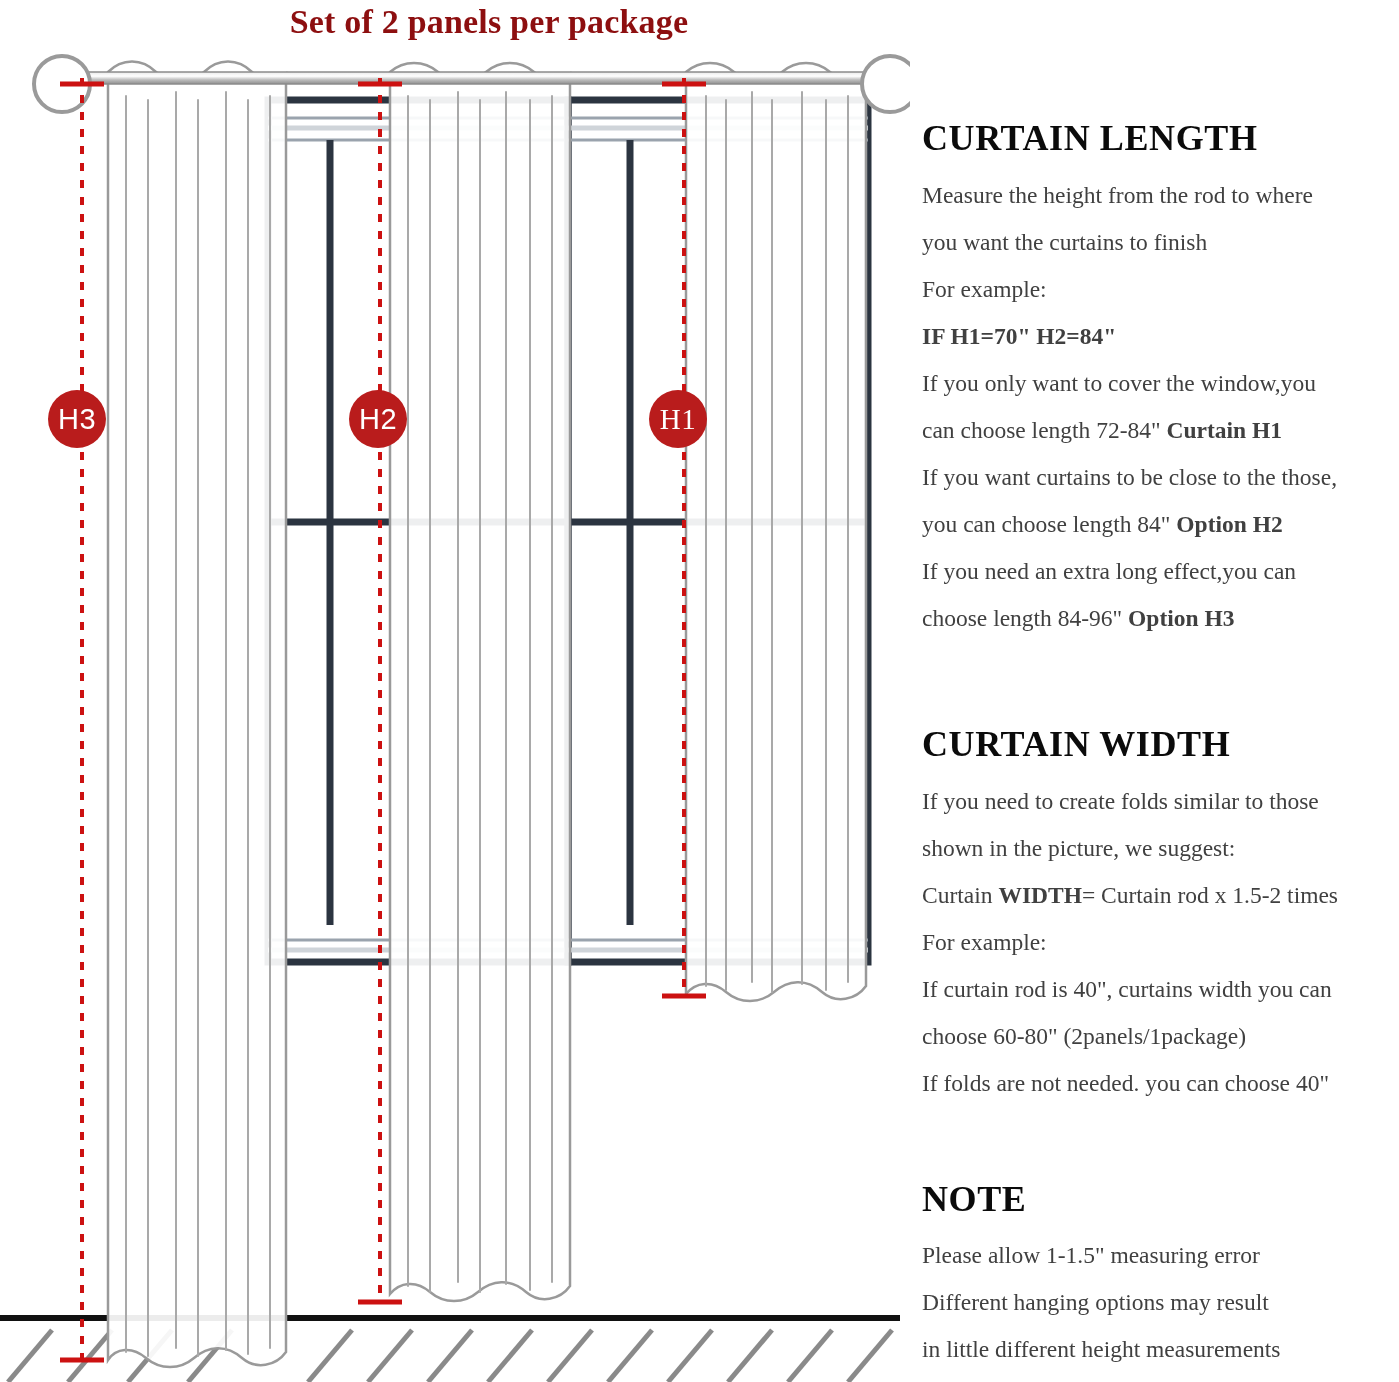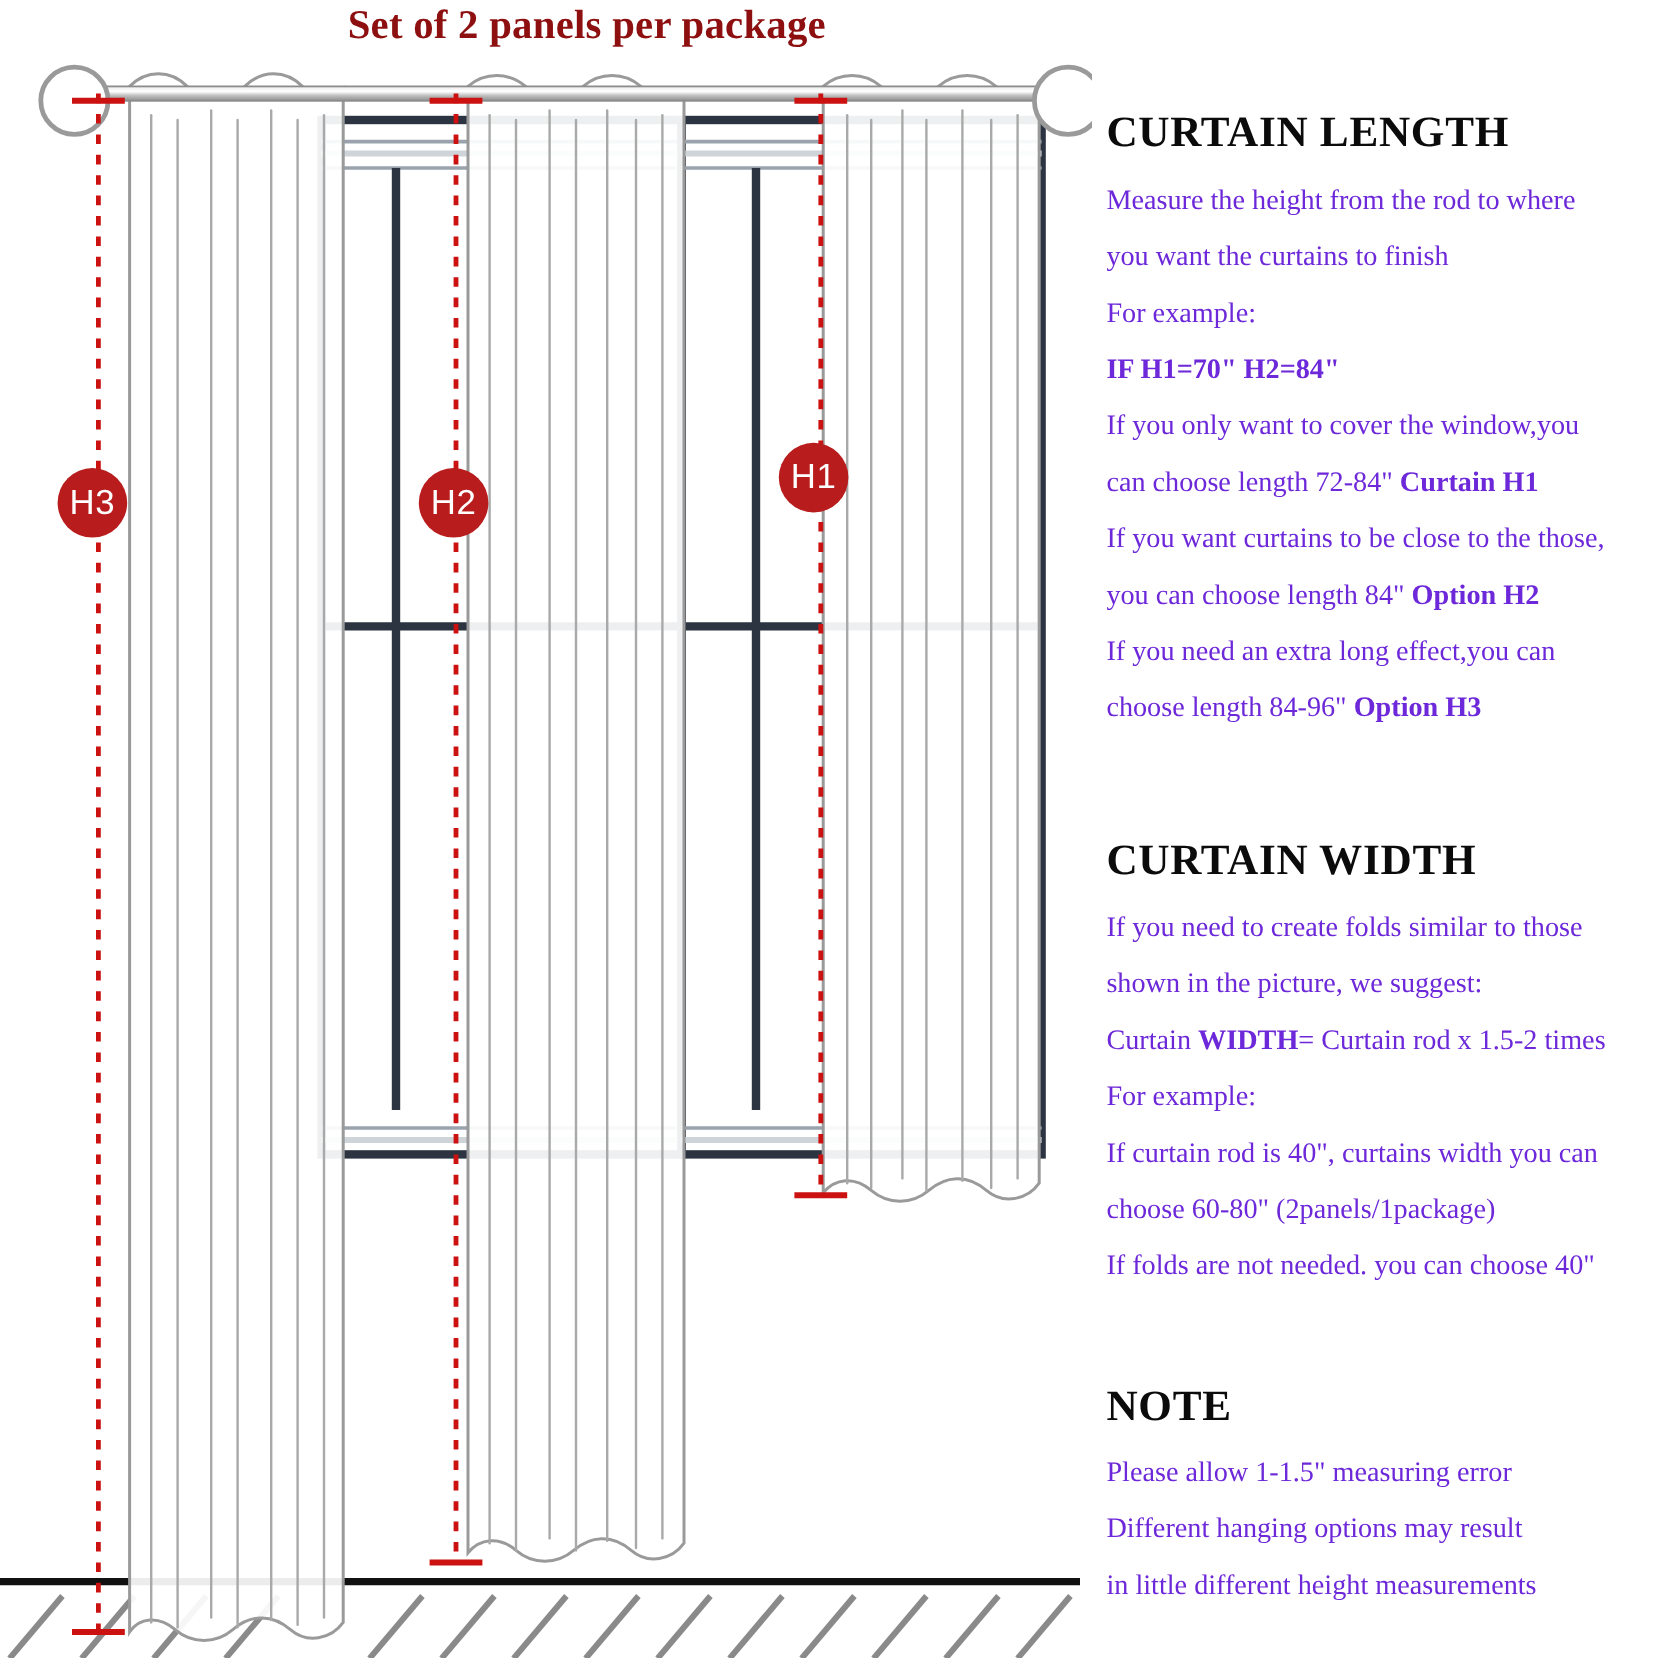--- a/index.html
+++ b/index.html
@@ -62,46 +62,46 @@
     display: flex;
     align-items: center;
     justify-content: center;
     font-family: "Liberation Sans", sans-serif;
     font-size: 29px;
     font-weight: 400;
     letter-spacing: 0.5px;
   }
   #badge-h3 { left: 48px;  top: 390px; }
   #badge-h2 { left: 349px; top: 390px; }
-  #badge-h1 { left: 649px; top: 369px; }
+  #badge-h1 { left: 649px; top: 390px; font-family: Liberation Serif, serif; }
 
   
   .text-col {
     position: absolute;
     left: 922px;
     top: 0;
     width: 477px;
     height: 1382px;
-    padding-top: 92px;
+    padding-top: 120px;
     box-sizing: border-box;
   }
   .section-heading {
     font-family: "Liberation Serif", serif;
     font-weight: bold;
     font-size: 36px;
     letter-spacing: 0.6px;
     color: #0b0b0b;
     margin: 0 0 14px 0;
     line-height: 1.05;
   }
   .para {
     font-family: "Liberation Serif", serif;
     font-size: 23.5px;
     line-height: 47px;
-    color: #6d28d9;
+    color: #404040;
     margin: 0;
   }
   .para b { font-weight: bold; }
   .gap-lg { height: 84px; }
   .gap-md { height: 74px; }
   .section { margin: 0; }
   .nowrap { white-space: nowrap; }
 </style>
 </head>
 <body>

